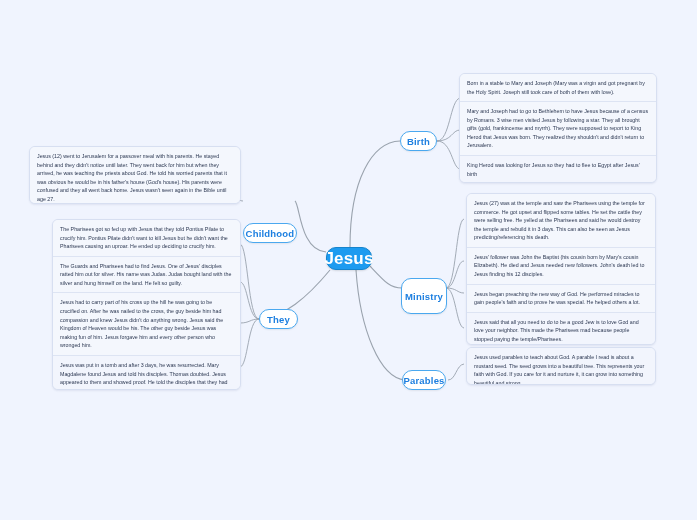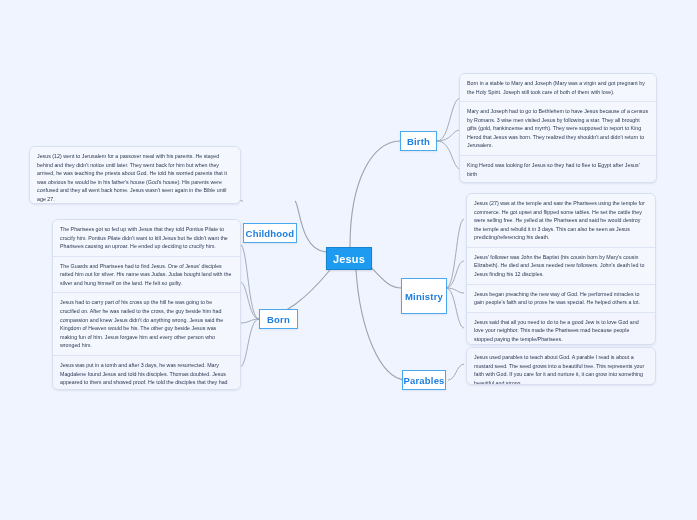--- a/index.html
+++ b/index.html
@@ -22,32 +22,32 @@
     position: absolute;
     left: 0;
     top: 0;
     width: 697px;
     height: 520px;
     pointer-events: none;
   }
   .node {
     position: absolute;
     box-sizing: border-box;
-    border-radius: 0;
+    border-radius: 10px;
     display: flex;
     align-items: center;
     justify-content: center;
     font-weight: bold;
     letter-spacing: 0.2px;
     white-space: nowrap;
   }
   .node-root {
     background: #1d9bf0;
     color: #ffffff;
-    font-size: 11px;
+    font-size: 17px;
     border: 1px solid #1684cc;
     box-shadow: 0 1px 2px rgba(0,0,0,0.12);
   }
   .node-branch {
     background: #ffffff;
     color: #1d7fe0;
     font-size: 9.5px;
     border: 1.6px solid #4aa8ef;
     box-shadow: 0 1px 2px rgba(0,0,0,0.07);
   }
@@ -118,21 +118,21 @@
 
   <div class="node node-branch" style="left:400px; top:131px; width:37px; height:20px;">
     <span>Birth</span>
   </div>
 
   <div class="node node-branch" style="left:243px; top:191px; width:54px; height:20px;margin-top:32px;">
     <span>Childhood</span>
   </div>
 
   <div class="node node-branch" style="left:259px; top:309px; width:39px; height:20px;">
-    <span>Born</span>
+    <span>They</span>
   </div>
 
   <div class="node node-branch" style="left:401px; top:278px; width:46px; height:36px;">
     <span>Ministry</span>
   </div>
 
   <div class="node node-branch" style="left:402px; top:370px; width:44px; height:20px;">
     <span>Parables</span>
   </div>
 

